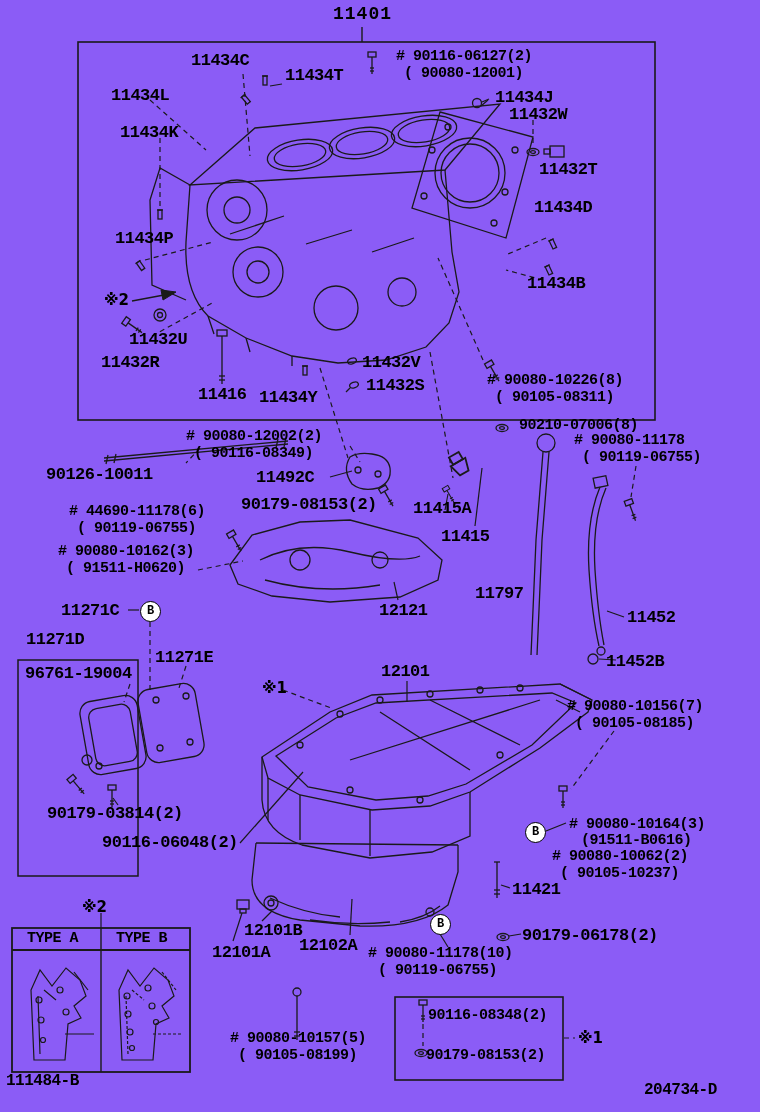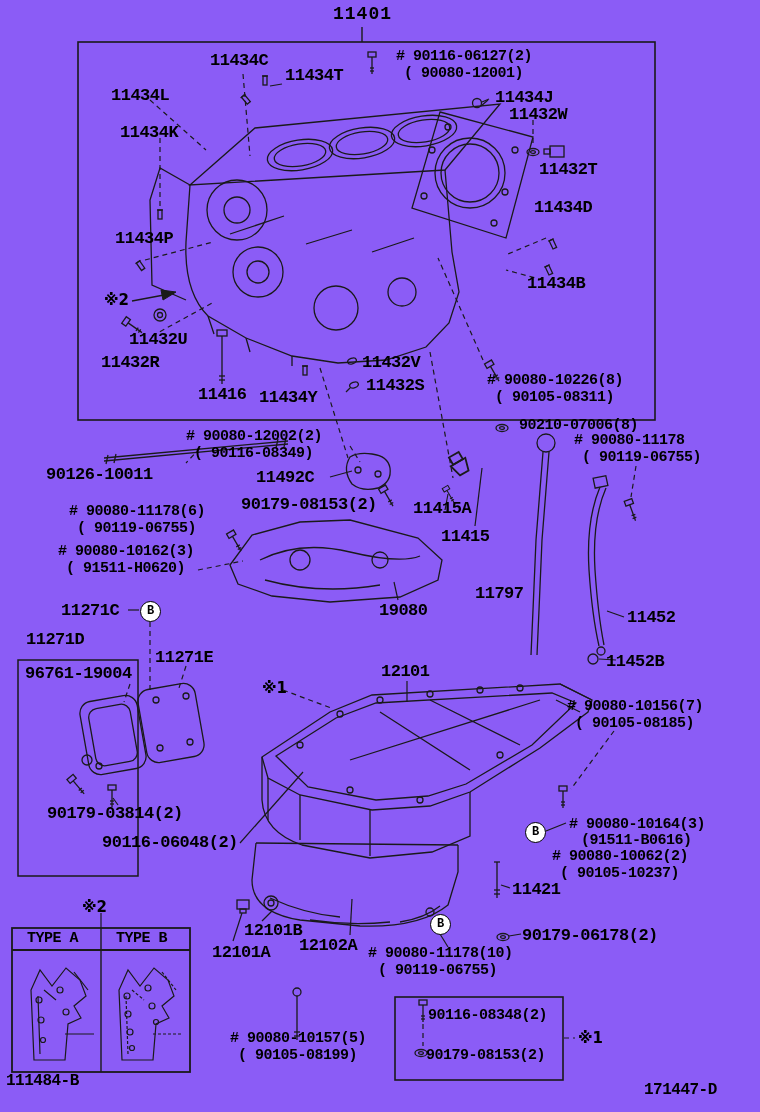--- a/index.html
+++ b/index.html
@@ -291,21 +291,21 @@
     </g>
 
     <g stroke="#1a1a1a" fill="#1a1a1a">
       <line x1="132" y1="301" x2="164" y2="295" stroke-width="1.4"></line>
       <polygon points="176,292 161,290 163,300"></polygon>
     </g>
   </svg>
 
   <div class="lbl title" style="left:333px;top:5px">11401</div>
 
-  <div class="lbl big" style="left:210px;top:52px">11434C</div>
+  <div class="lbl big" style="left:191px;top:52px">11434C</div>
   <div class="lbl big" style="left:285px;top:67px">11434T</div>
   <div class="lbl" style="left:396px;top:49px"># 90116-06127(2)</div>
   <div class="lbl" style="left:404px;top:66px">( 90080-12001)</div>
   <div class="lbl big" style="left:111px;top:87px">11434L</div>
   <div class="lbl big" style="left:495px;top:89px">11434J</div>
   <div class="lbl big" style="left:509px;top:106px">11432W</div>
   <div class="lbl big" style="left:120px;top:124px">11434K</div>
   <div class="lbl big" style="left:539px;top:161px">11432T</div>
   <div class="lbl big" style="left:534px;top:199px">11434D</div>
   <div class="lbl big" style="left:115px;top:230px">11434P</div>
@@ -318,30 +318,30 @@
   <div class="lbl big" style="left:366px;top:377px">11432S</div>
   <div class="lbl" style="left:487px;top:373px"># 90080-10226(8)</div>
   <div class="lbl" style="left:495px;top:390px">( 90105-08311)</div>
   <div class="lbl" style="left:519px;top:418px">90210-07006(8)</div>
 
   <div class="lbl" style="left:186px;top:429px"># 90080-12002(2)</div>
   <div class="lbl" style="left:194px;top:446px">( 90116-08349)</div>
   <div class="lbl big" style="left:46px;top:466px">90126-10011</div>
   <div class="lbl big" style="left:256px;top:469px">11492C</div>
   <div class="lbl big" style="left:241px;top:496px">90179-08153(2)</div>
-  <div class="lbl" style="left:69px;top:504px"># 90080-11178(6)</div>
+  <div class="lbl" style="left:69px;top:504px"># 44690-11178(6)</div>
   <div class="lbl" style="left:77px;top:521px">( 90119-06755)</div>
   <div class="lbl" style="left:58px;top:544px"># 90080-10162(3)</div>
   <div class="lbl" style="left:66px;top:561px">( 91511-H0620)</div>
   <div class="lbl" style="left:574px;top:433px"># 90080-11178</div>
   <div class="lbl" style="left:582px;top:450px">( 90119-06755)</div>
   <div class="lbl big" style="left:413px;top:500px">11415A</div>
   <div class="lbl big" style="left:441px;top:528px">11415</div>
   <div class="lbl big" style="left:475px;top:585px">11797</div>
-  <div class="lbl big" style="left:379px;top:602px">19080</div>
+  <div class="lbl big" style="left:379px;top:602px">12121</div>
   <div class="lbl big" style="left:61px;top:602px">11271C</div>
   <div class="lbl big" style="left:26px;top:631px">11271D</div>
   <div class="lbl big" style="left:25px;top:665px">96761-19004</div>
   <div class="lbl big" style="left:155px;top:649px">11271E</div>
   <div class="lbl big" style="left:627px;top:609px">11452</div>
   <div class="lbl big" style="left:606px;top:653px">11452B</div>
   <div class="lbl big" style="left:381px;top:663px">12101</div>
   <div class="lbl" style="left:567px;top:699px"># 90080-10156(7)</div>
   <div class="lbl" style="left:575px;top:716px">( 90105-08185)</div>
 
@@ -369,15 +369,15 @@
   <div class="marker" style="left:578px;top:1029px">※1</div>
 
   <div class="bcirc" style="left:140px;top:601px">B</div>
   <div class="bcirc" style="left:525px;top:822px">B</div>
   <div class="bcirc" style="left:430px;top:914px">B</div>
 
   <div class="lbl inset-head" style="left:27px;top:931px">TYPE A</div>
   <div class="lbl inset-head" style="left:116px;top:931px">TYPE B</div>
 
   <div class="lbl footer" style="left:6px;top:1073px">111484-B</div>
-  <div class="lbl footer" style="left:644px;top:1082px">171447-D</div>
+  <div class="lbl footer" style="left:644px;top:1082px">204734-D</div>
 
 </div>
 
 </body></html>

